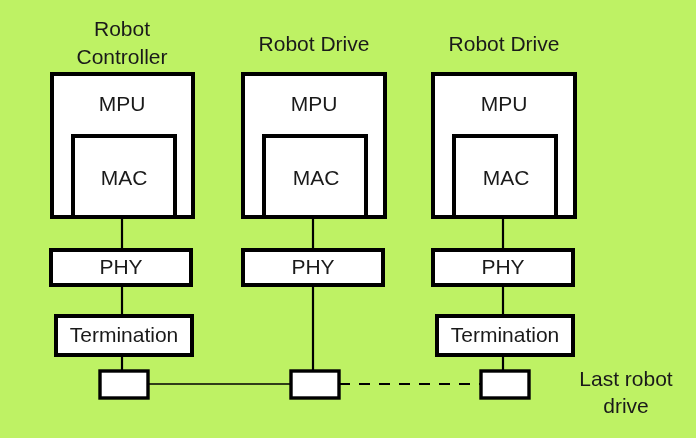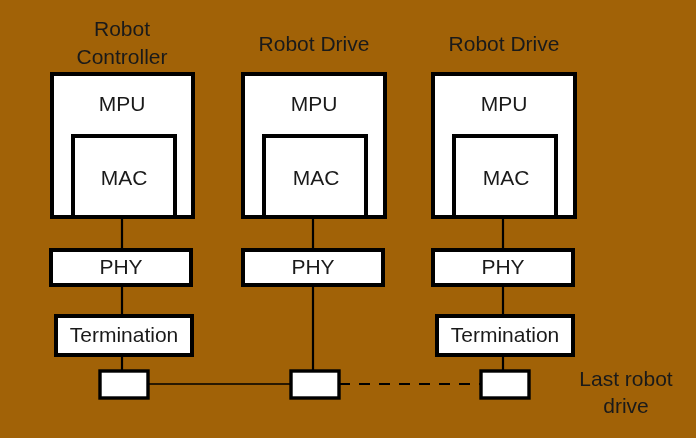--- a/index.html
+++ b/index.html
@@ -8,21 +8,21 @@
     background: #ffffff;
   }
   body {
     font-family: "Liberation Sans", sans-serif;
     -webkit-font-smoothing: antialiased;
   }
   #diagram {
     position: relative;
     width: 696px;
     height: 438px;
-    background: #a16207;
+    background: #bef264;
     overflow: hidden;
   }
   #diagram svg {
     position: absolute;
     top: 0;
     left: 0;
     display: block;
   }
   .blk {
     fill: #ffffff;

